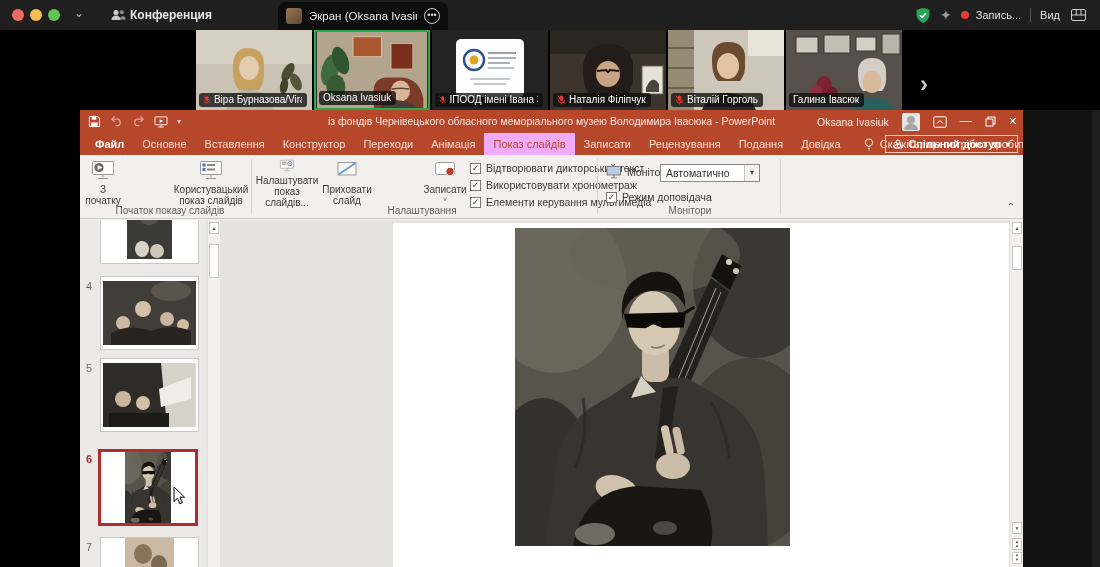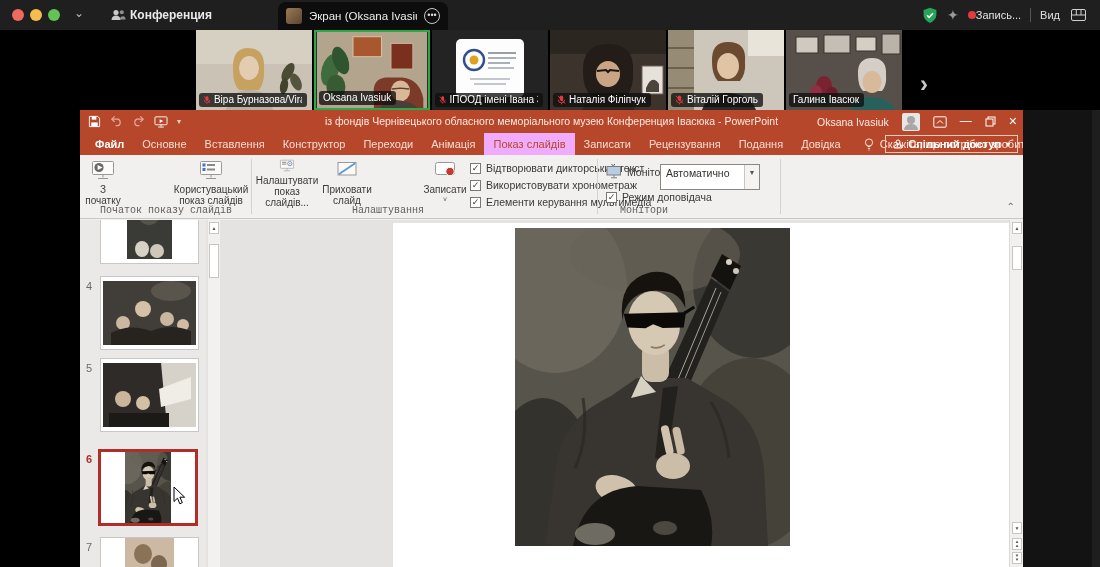--- a/index.html
+++ b/index.html
@@ -14,21 +14,21 @@
   .chev { position:absolute; top:6px; color:#b9b9b9; font-size:12px; }
   #meet-title { position:absolute; left:130px; top:8px; color:#e9e9e9; font-size:12px; font-weight:bold; }
   #share-tab { position:absolute; left:278px; top:2px; width:170px; height:28px; background:#0d0d0d;
                border-radius:8px 8px 0 0; display:flex; align-items:center; padding:0 8px; gap:7px; }
   #share-tab .avatar { width:16px; height:16px; border-radius:3px;
                background:linear-gradient(135deg,#9a7a56,#5d452f); flex:0 0 auto; }
   #share-tab .lbl { color:#ededed; font-size:11.5px; white-space:nowrap; overflow:hidden; flex:1; }
   .more-circ { width:16px; height:16px; border:1.4px solid #c7c7c7; border-radius:50%; color:#d8d8d8;
                font-size:9px; line-height:13px; text-align:center; flex:0 0 auto; }
   #top-right { position:absolute; right:14px; top:0; height:30px; display:flex; align-items:center; gap:9px; }
-  #rec-wrap { display:flex; align-items:center; gap:0; color:#e2e2e2; font-size:11px; }
+  #rec-wrap { display:flex; align-items:center; gap:7px; color:#e2e2e2; font-size:11px; }
   .recdot { width:8px; height:8px; border-radius:50%; background:#e23b3b; }
   .vdiv { width:1px; height:14px; background:#555; }
   #view-wrap { display:flex; align-items:center; gap:11px; color:#e2e2e2; font-size:11px; }
 
   
   #strip { position:absolute; left:0; top:30px; width:1100px; height:80px; background:#000; }
   .tile { position:absolute; top:0; width:116px; height:80px; overflow:hidden; background:#222; }
   .tile.active { border:2px solid #2ba84a; }
   .nametag { position:absolute; left:3px; bottom:3px; background:rgba(15,15,15,.78); border-radius:3px;
              padding:1px 5px 2px 4px; display:flex; align-items:center; gap:3px; max-width:108px; }
@@ -57,26 +57,26 @@
   .rtab.sel { background:#f0abfc; color:#b7472a; }
   #tellme { display:flex; align-items:center; gap:6px; color:#f9e4dc; font-size:11px; margin-left:14px; white-space:nowrap; }
   #share-btn { position:absolute; right:5px; top:2px; height:18px; border:1px solid #eec9ba;
                display:flex; align-items:center; gap:5px; padding:0 7px; color:#fff; font-size:11px; font-weight:bold; }
 
   #ribbon { position:absolute; left:0; top:45px; width:943px; height:64px; background:#f1f0ee;
             border-bottom:1px solid #c9c7c5; }
   .rbtn { position:absolute; top:3px; height:50px; display:flex; flex-direction:column; align-items:center; }
   .rbtn .cap { font-size:10px; color:#3b3a39; text-align:center; line-height:11px; margin-top:2px; }
   .rsep { position:absolute; top:4px; width:1px; height:55px; background:#d5d3d1; }
-  .glabel { position:absolute; top:50px; font-size:10px; color:#605e5c; white-space:nowrap;font-family:Liberation Mono, monospace; }
+  .glabel { position:absolute; top:50px; font-size:10px; color:#605e5c; text-align:center; white-space:nowrap; }
   .ckrow { position:absolute; display:flex; align-items:center; gap:5px; }
   .ckbox { width:11px; height:11px; background:#fff; border:1px solid #7a7876; font-size:9px; line-height:9px;
            text-align:center; color:#3b3a39; }
   .cklbl { font-size:10.5px; color:#3b3a39; white-space:nowrap; }
-  #mon-dd { position:absolute; left:580px; top:9px; width:100px; height:26px; background:#fff;
+  #mon-dd { position:absolute; left:580px; top:9px; width:100px; height:18px; background:#fff;
             border:1px solid #8a8886; display:flex; }
   #mon-dd .val { flex:1; font-size:10.5px; color:#333; line-height:16px; padding-left:5px; white-space:nowrap; overflow:hidden; }
   #mon-dd .dd { width:15px; border-left:1px solid #c8c6c4; background:#f4f3f2; color:#555; font-size:7px;
                 text-align:center; line-height:16px; }
   #ribbon-collapse { position:absolute; right:8px; top:46px; color:#666; font-size:10px; }
 
   
   #content { position:absolute; left:0; top:110px; width:943px; height:347px; background:#e5e3e2; overflow:hidden; }
   #thumbpanel { position:absolute; left:0; top:0; width:126px; height:347px; background:#ebe9e8; }
   .slide-num { position:absolute; left:6px; font-size:11px; color:#6a6a6a; }
@@ -322,21 +322,21 @@
         <span>Галина Івасюк</span>
       </div>
     </div>
 
     <span id="strip-next">›</span>
   </div>
 
   <div id="ppt">
 
     <div id="ppt-titlebar">
-      <span id="ppt-title">із фондів Чернівецького обласного меморіального музею Конференция Івасюка - PowerPoint</span>
+      <span id="ppt-title">із фондів Чернівецького обласного меморіального музею Володимира Івасюка - PowerPoint</span>
       <div class="qat">
         <svg width="13" height="13" viewBox="0 0 14 14">
           <path d="M1.5 1.5h9l2 2v9h-11z" fill="none" stroke="#fff"></path>
           <rect x="4" y="1.5" width="5" height="3.5" fill="#fff"></rect>
             <rect x="3.5" y="8" width="7" height="4.5" fill="#fff"></rect>
         </svg>
         <svg width="13" height="12" viewBox="0 0 14 12">
           <path d="M2 4h7a4 4 0 0 1 0 7H6" fill="none" stroke="#e3ab9c" stroke-width="1.3"></path>
           <path d="M5 1L2 4l3 3" fill="none" stroke="#e3ab9c" stroke-width="1.3"></path>
         </svg>

